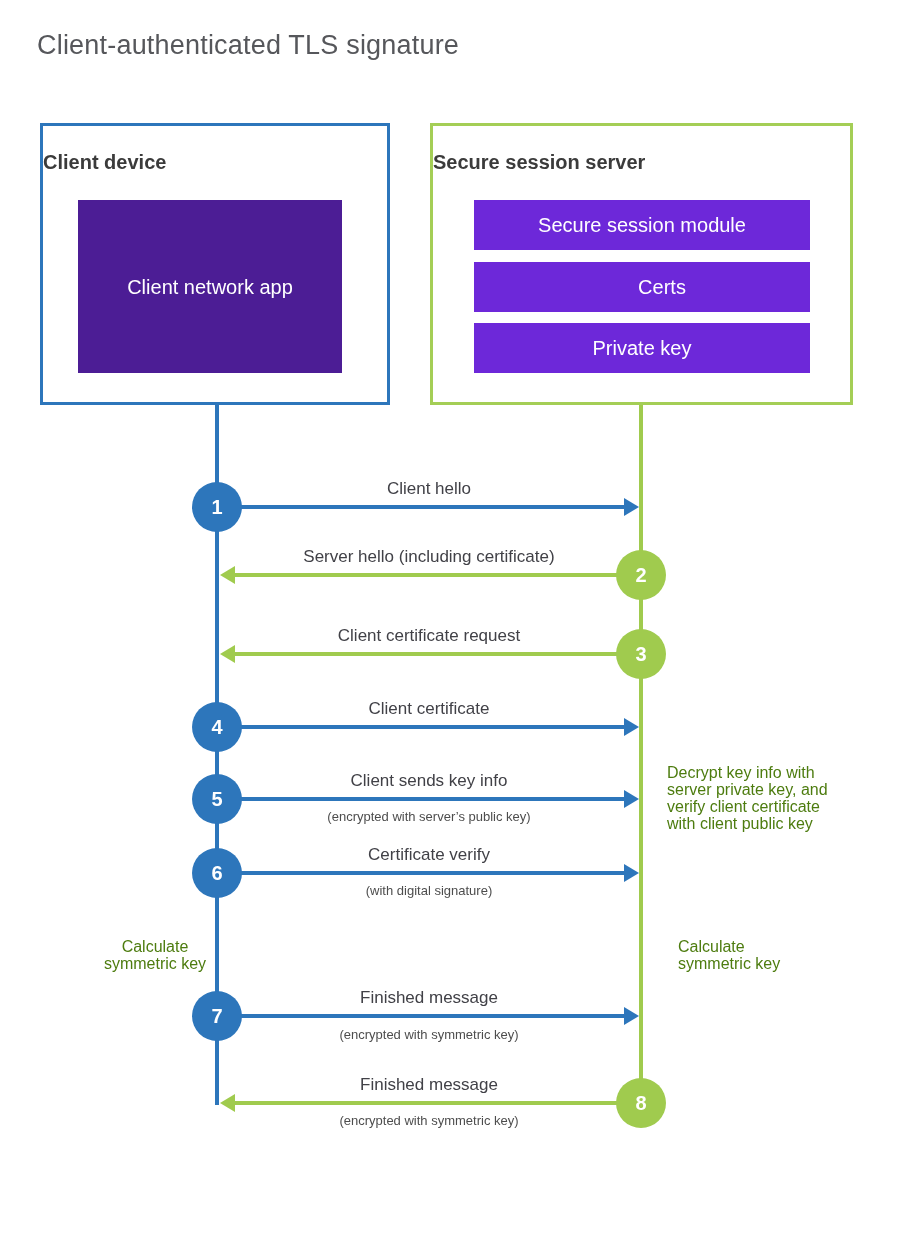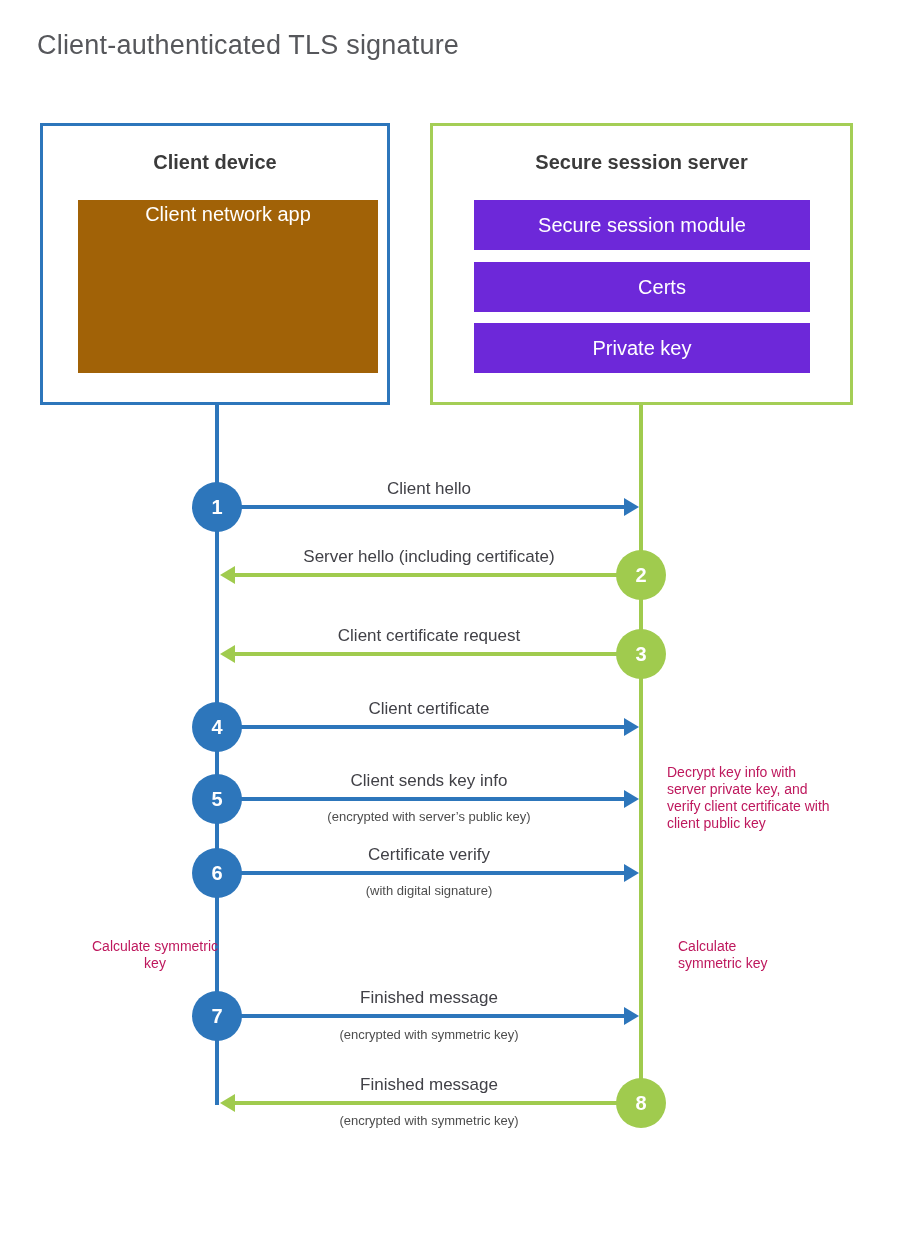--- a/index.html
+++ b/index.html
@@ -10,26 +10,26 @@
   .page-title {
     position: absolute; left: 37px; top: 30px;
     font-size: 27px; font-weight: 300; color: #56575b; letter-spacing: 0.2px;
   }
 
   
   .actor-box { position: absolute; top: 123px; height: 282px; background: #fff; }
   .actor-box.client { left: 40px; width: 350px; border: 3px solid #2d76bb; }
   .actor-box.server { left: 430px; width: 423px; border: 3px solid #a4ce56; text-decoration: underline; }
   .actor-title {
-    position: absolute; left: 0; right: 0; top: 25px; text-align: center;
+    position: absolute; left: 0; right: 0; top: 25px; 
     font-size: 20px; font-weight: 700; color: #3b3b3b;
   }
   .client-app {
-    position: absolute; left: 35px; top: 74px; width: 300px; height: 173px;
-    background: #a16207; display: flex; justify-content: center;
+    position: absolute; left: 35px; top: 74px; width: 264px; height: 173px;
+    background: #4c1d95; display: flex; align-items: center; justify-content: center;
   }
   .client-app span {
     display: inline-block; width: 170px; text-align: center;
     color: #ffffff; font-size: 20px; line-height: 28px;
   }
   .server-bar {
     position: absolute; left: 41px; width: 336px; height: 50px;
     background: #6d28d9; display: flex; align-items: center; justify-content: center;
     color: #ffffff; font-size: 20px;
   }
@@ -61,21 +61,21 @@
   .msg-label {
     position: absolute; left: 217px; width: 424px; text-align: center;
     font-size: 17px; color: #414147;
   }
   .msg-sub {
     position: absolute; left: 217px; width: 424px; text-align: center;
     font-size: 13px; color: #4d4d4d;
   }
 
   
-  .side-note { position: absolute; font-size: 14px; line-height: 17px; color: #be185d; }
+  .side-note { position: absolute; font-size: 16px; line-height: 17px; color: #4d7c0f; }
   .note-decrypt { left: 667px; top: 764px; width: 170px; text-align: left; }
   .note-calc-left { left: 85px; top: 938px; width: 140px; text-align: center; }
   .note-calc-right { left: 678px; top: 938px; width: 110px; text-align: left; }
 </style>
 </head>
 <body>
 
 <div class="canvas">
 
   <h1 class="page-title">Client-authenticated TLS signature</h1>

